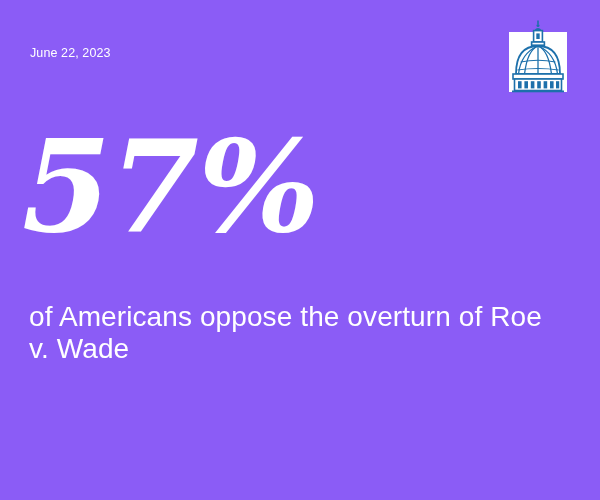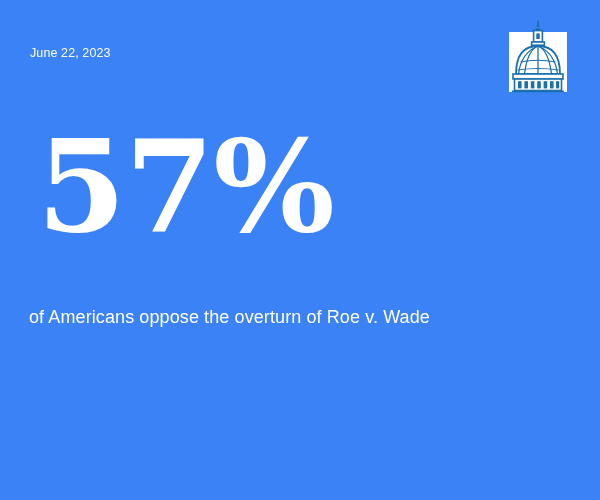--- a/index.html
+++ b/index.html
@@ -9,21 +9,21 @@
   body {
     width: 600px;
     height: 500px;
     overflow: hidden;
     font-family: "Liberation Sans", sans-serif;
   }
   #card {
     position: relative;
     width: 600px;
     height: 500px;
-    background: #3b82f6;
+    background: #8b5cf6;
     box-sizing: border-box;
     overflow: hidden;
   }
 
   
   #meta {
     position: absolute;
     left: 30px;
     top: 44px;
     color: #ffffff;
@@ -40,39 +40,40 @@
     left: 507px;
     top: 20px;
     width: 62px;
     height: 74px;
   }
   #logo svg { display: block; }
 
   
   #stat {
     position: absolute;
-    left: 37px;
+    left: 22px;
     top: 122px;
     color: #ffffff;
     font-family: "DejaVu Serif", "Liberation Serif", serif;
+    font-style: italic;
     font-weight: 700;
     font-size: 128px;
     line-height: 128px;
     letter-spacing: -1px;
     white-space: nowrap;
   }
 
   
   #desc {
     position: absolute;
     left: 29px;
     top: 301px;
     width: 515px;
     color: #ffffff;
-    font-size: 18px;
+    font-size: 28px;
     line-height: 32px;
     font-weight: 400;
     letter-spacing: 0.1px;
   }
 </style>
 </head>
 <body>
 
 <div id="card">
 

